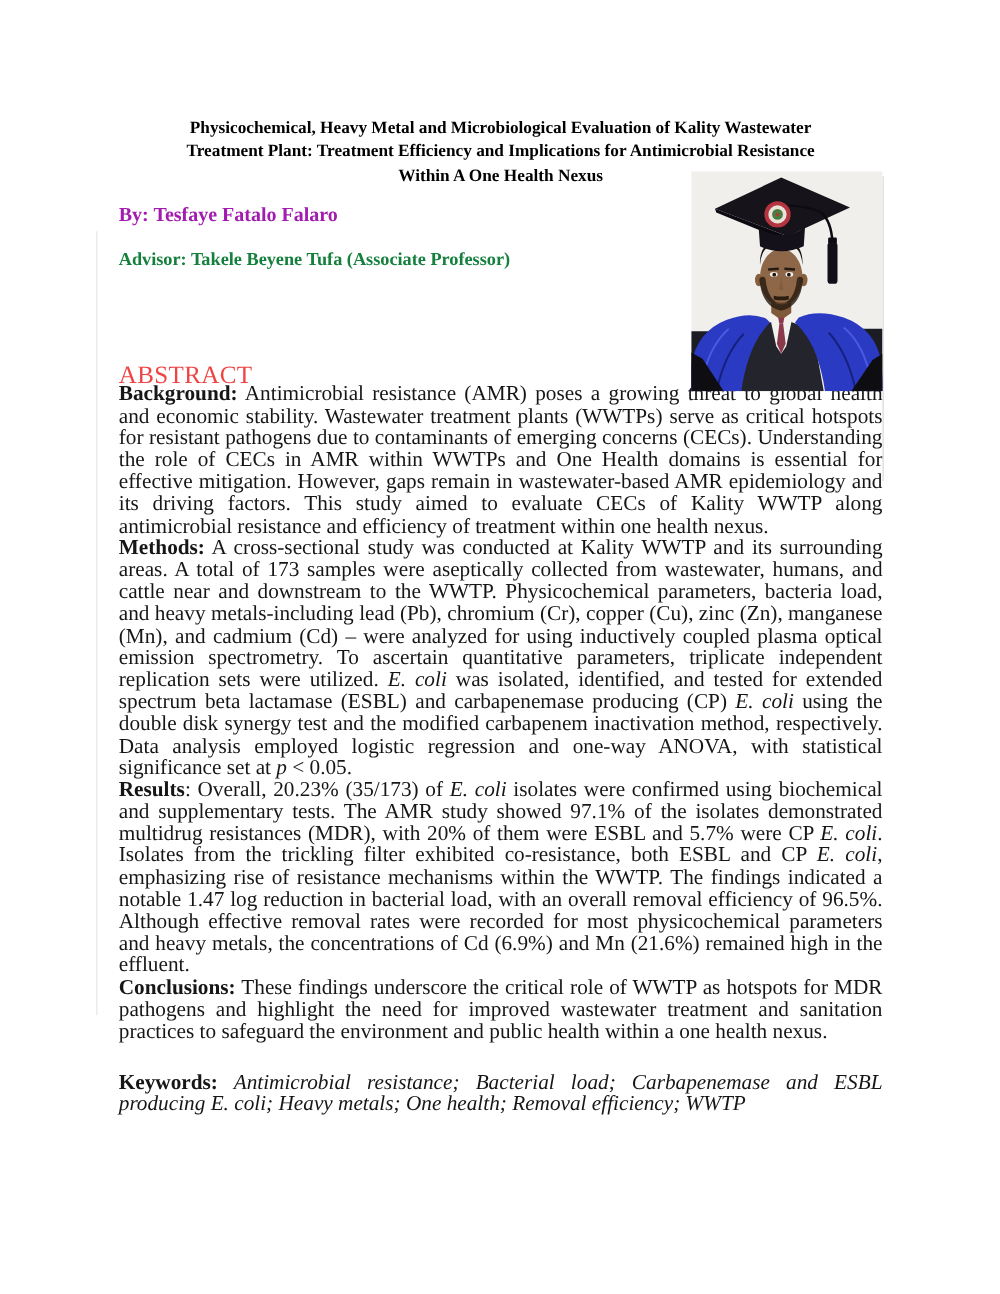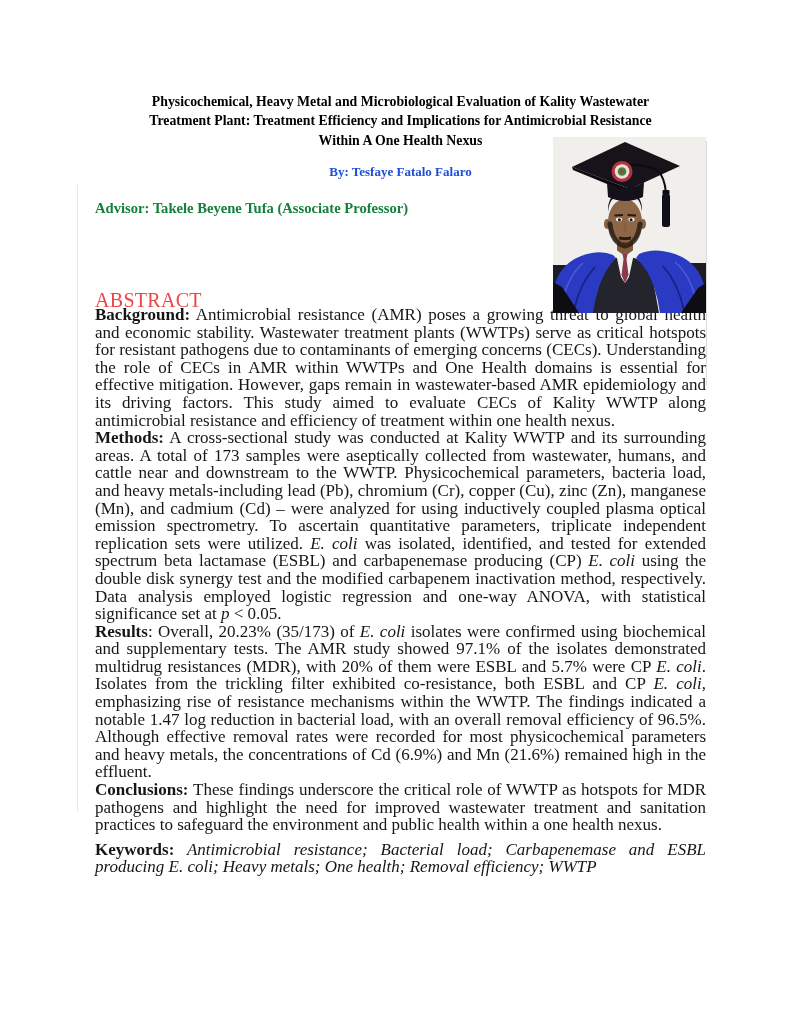--- a/index.html
+++ b/index.html
@@ -5,37 +5,37 @@
   html,body{margin:0;padding:0;background:#ffffff;}
   .page{
     position:relative;width:721px;height:1035px;background:#ffffff;overflow:hidden;
     font-family:"Liberation Serif","DejaVu Serif",serif;color:#1b1b1b;border-radius:30px;
   }
   .title{
     position:absolute;left:95px;top:92px;width:611px;text-align:center;
     font-weight:bold;font-size:13.8px;line-height:19.3px;color:#000;
   }
   .byline{
-    position:absolute;left:95px;top:164px;width:611px;text-align:center;
-    font-weight:bold;font-size:13px;color:#1d4ed8;
+    position:absolute;left:95px;top:164px;width:611px;text-align:left;
+    font-weight:bold;font-size:16px;color:#a21caf;
   }
   .advisors{
     position:absolute;left:95px;top:197px;font-weight:bold;font-size:14.6px;
     line-height:23.6px;color:#15803d;
   }
   .abstract-heading{
     position:absolute;left:95px;top:289px;font-weight:normal;font-size:20px;
     letter-spacing:0.3px;color:#ef4444;
   }
   .body-text{
     position:absolute;left:95px;top:306px;width:611px;
     font-size:17px;line-height:17.6px;text-align:justify;color:#161616;
   }
   .body-text p{margin:0;}
-  .body-text p.keywords{margin-top:7px;}
+  .body-text p.keywords{margin-top:23px;}
   .portrait{
     position:absolute;left:553px;top:137px;width:153px;height:176px;z-index:3;
   }
   .portrait svg{display:block;width:153px;height:176px;}
   .rule{position:absolute;width:1px;z-index:1;}
   .rule-left{left:77px;top:185px;height:627px;background:#eae8e6;}
   .rule-right{left:706px;top:141px;height:244px;background:#dcdad7;z-index:2;}
 </style>
 </head>
 <body>

